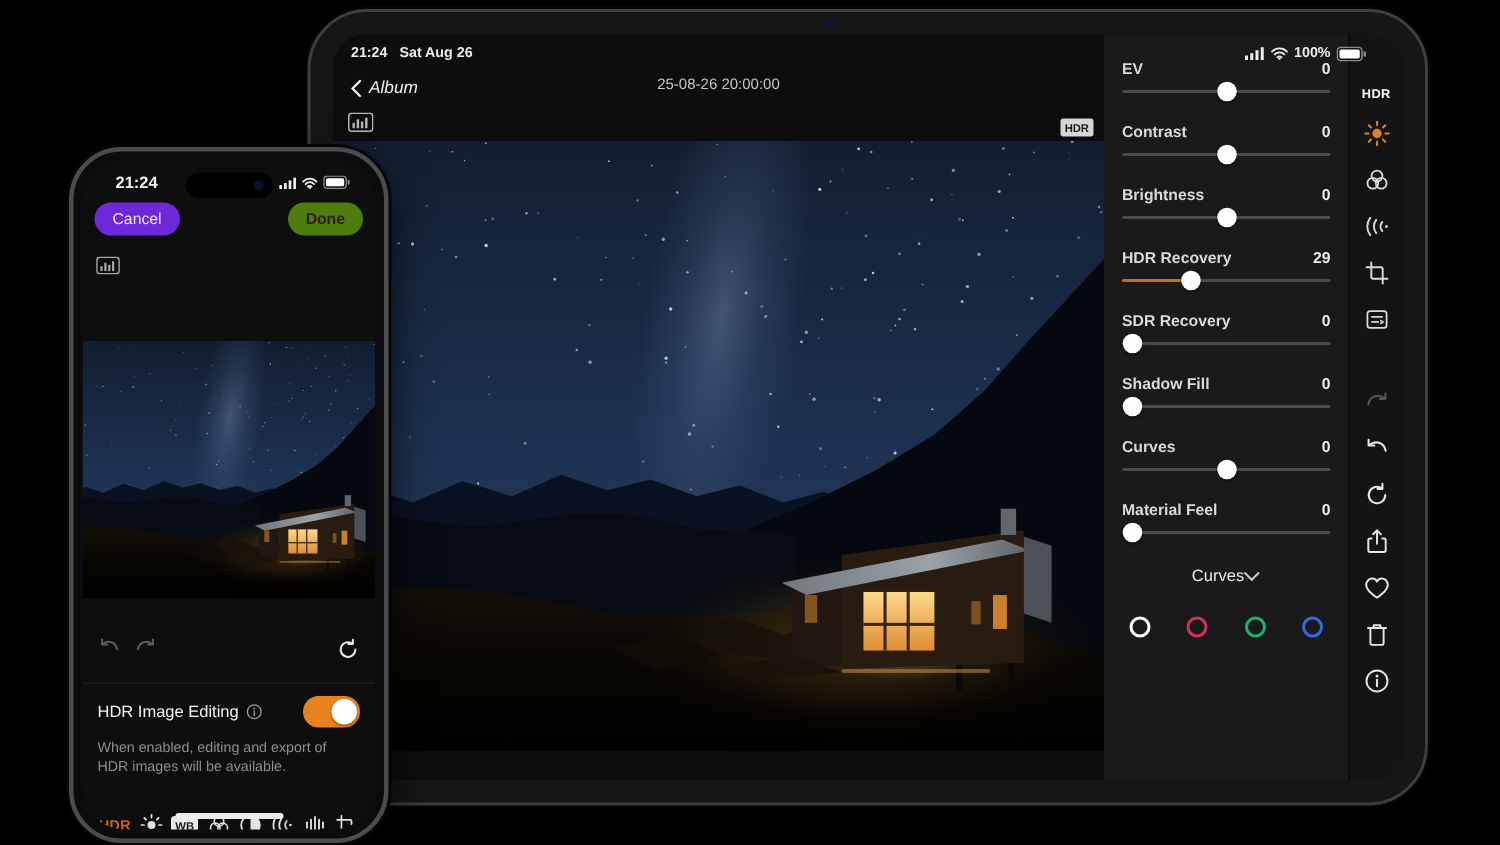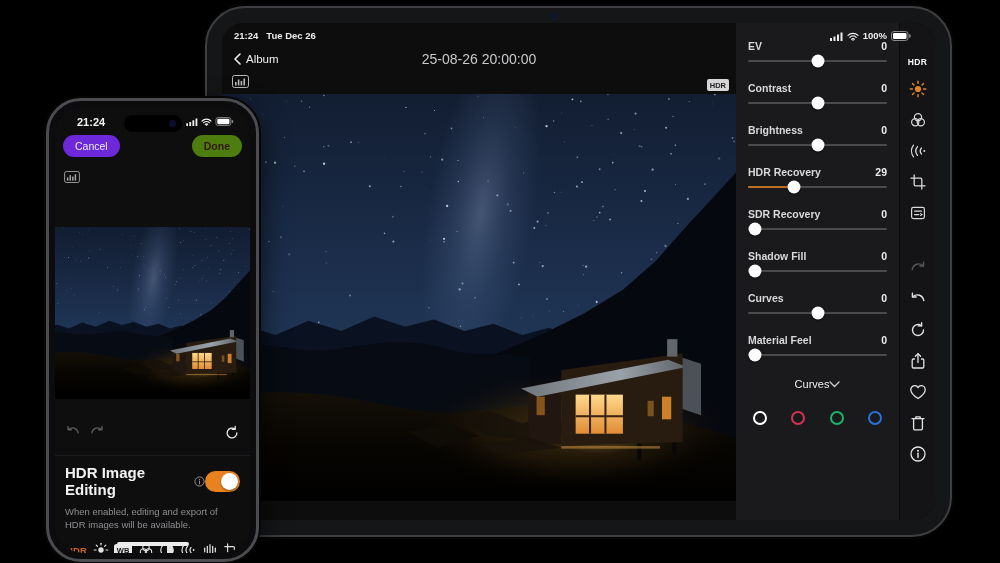--- a/index.html
+++ b/index.html
@@ -15,30 +15,30 @@
     background:#0b1430; box-shadow:0 0 2px #1a2a55; }
   .ipad-screen { position:relative; width:100%; height:100%; border-radius:22px;
     background:#0d0d0e; overflow:hidden; display:flex; }
   .main-area { position:relative; flex:1; background:#0d0d0e; }
   .panel { position:relative; width:163px; background:#1a1a1c; padding:16px 12px 0 12px; }
   .side-rail { position:relative; width:36px; background:#141416; border-left:1px solid #0a0a0a;
     display:flex; flex-direction:column; align-items:center; padding-top:34px; gap:13px; }
 
   .ipad-status-left { position:absolute; left:12px; top:7px; display:flex; gap:8px;
     font-size:9.5px; font-weight:bold; color:#ededed; z-index:6; }
-  .ipad-status-right { position:absolute; right:24px; top:7px; display:flex; align-items:flex-end; gap:4px;
+  .ipad-status-right { position:absolute; right:24px; top:7px; display:flex; align-items:center; gap:4px;
     font-size:9.5px; font-weight:bold; color:#ededed; z-index:6; }
 
   .back-btn { position:absolute; left:12px; top:30px; display:flex; align-items:flex-start; gap:5px;
-    color:#f0f0f0; font-size:11.5px; z-index:5; cursor:default; }
+    color:#f0f0f0; font-size:11.5px; z-index:5; cursor:default;font-style:italic; }
   .title-block { position:absolute; left:0; top:25px; width:100%; text-align:center; z-index:4; color:#f2f2f2; }
   .title-line { display:flex; justify-content:center; align-items:center; gap:5px; font-size:12px; font-weight:bold; }
   .raw-badge { font-size:7.5px; font-weight:bold; color:#242424; background:#98989a;
     border-radius:2.5px; padding:1.5px 3.5px; letter-spacing:.3px; }
-  .subtitle { margin-top:3px; font-size:14px; color:#c9c9cb; }
+  .subtitle { margin-top:3px; font-size:10px; color:#c9c9cb; }
   .hist-icon { position:absolute; left:10px; top:52px; z-index:5; }
   .hdr-badge { position:absolute; right:7px; top:56px; z-index:5; font-size:7.5px; font-weight:bold;
     color:#1d1d1d; background:#d6d6d8; border-radius:2px; padding:1.5px 3px; }
 
   .photo-wrap { position:absolute; left:0; top:71px; width:100%; height:407px; overflow:hidden; background:#000; }
   .photo-wrap svg { display:block; width:100%; height:100%; }
 
   
   .sec-head { display:flex; justify-content:space-between; align-items:center; height:18px;
     color:#ececec; font-size:11px; margin-bottom:10px; }
@@ -86,21 +86,21 @@
   .ph-photo { position:absolute; left:0; top:120px; width:100%; height:172px; background:#000; }
   .ph-photo svg { display:block; width:100%; height:100%; }
 
   .ph-edit-row { position:absolute; left:0; top:318px; width:100%; height:18px; z-index:4; }
   .ph-undo { position:absolute; left:10px; top:0; }
   .ph-redo { position:absolute; left:34px; top:0; }
   .ph-reset { position:absolute; right:10px; top:0; }
 
   .hdr-section { position:absolute; left:0; top:348px; width:100%; padding:8px 10px 0 10px; border-top:1px solid #1d1d1f; }
   .hdr-row { display:flex; align-items:center; }
-  .hdr-label { font-size:15px; font-weight:bold; color:#f2f2f2; }
+  .hdr-label { font-size:11px; font-weight:normal; color:#f2f2f2; }
   .info-sm { margin-left:5px; display:inline-flex; }
   .toggle { margin-left:auto; position:relative; width:38px; height:21px; border-radius:11px;
     background:#e8821e; cursor:pointer; }
   .toggle-knob { position:absolute; right:2px; top:2px; width:17px; height:17px; border-radius:50%;
     background:#fff; box-shadow:0 1px 2px rgba(0,0,0,.4); }
   .hdr-desc { margin-top:7px; font-size:9.5px; line-height:1.4; color:#8e8e92; padding-right:6px; }
 
   .ph-toolbar { position:absolute; left:0; top:432px; width:100%; padding:0 11px; display:flex;
     justify-content:space-between; align-items:center; height:22px; }
   .tb-item { display:flex; align-items:center; justify-content:center; cursor:pointer; }
@@ -354,21 +354,21 @@
 </svg>
 
 <div class="stage">
 
   <div class="ipad">
     <div class="ipad-cam"></div>
     <div class="ipad-screen">
 
       <div class="ipad-status-left">
         <span>21:24</span>
-        <span>Tue Dec 26</span>
+        <span>Sat Aug 26</span>
       </div>
       <div class="ipad-status-right">
         <svg class="ic" width="13" height="9" viewBox="0 0 13 9">
           <rect x="0" y="6" width="2" height="3" fill="#ededed"></rect>
             <rect x="3.5" y="4.5" width="2" height="4.5" fill="#ededed"></rect>
           <rect x="7" y="2.5" width="2" height="6.5" fill="#ededed"></rect>
             <rect x="10.5" y="0.5" width="2" height="8.5" fill="#ededed"></rect>
         </svg>
         <svg class="ic" width="12" height="9" viewBox="0 0 12 9">
           <path d="M1,3.4 a7,7 0 0 1 10,0 M2.8,5.3 a4.4,4.4 0 0 1 6.4,0 M4.6,7.2 a1.9,1.9 0 0 1 2.8,0" stroke="#ededed" stroke-width="1.2" fill="none" stroke-linecap="round"></path>

